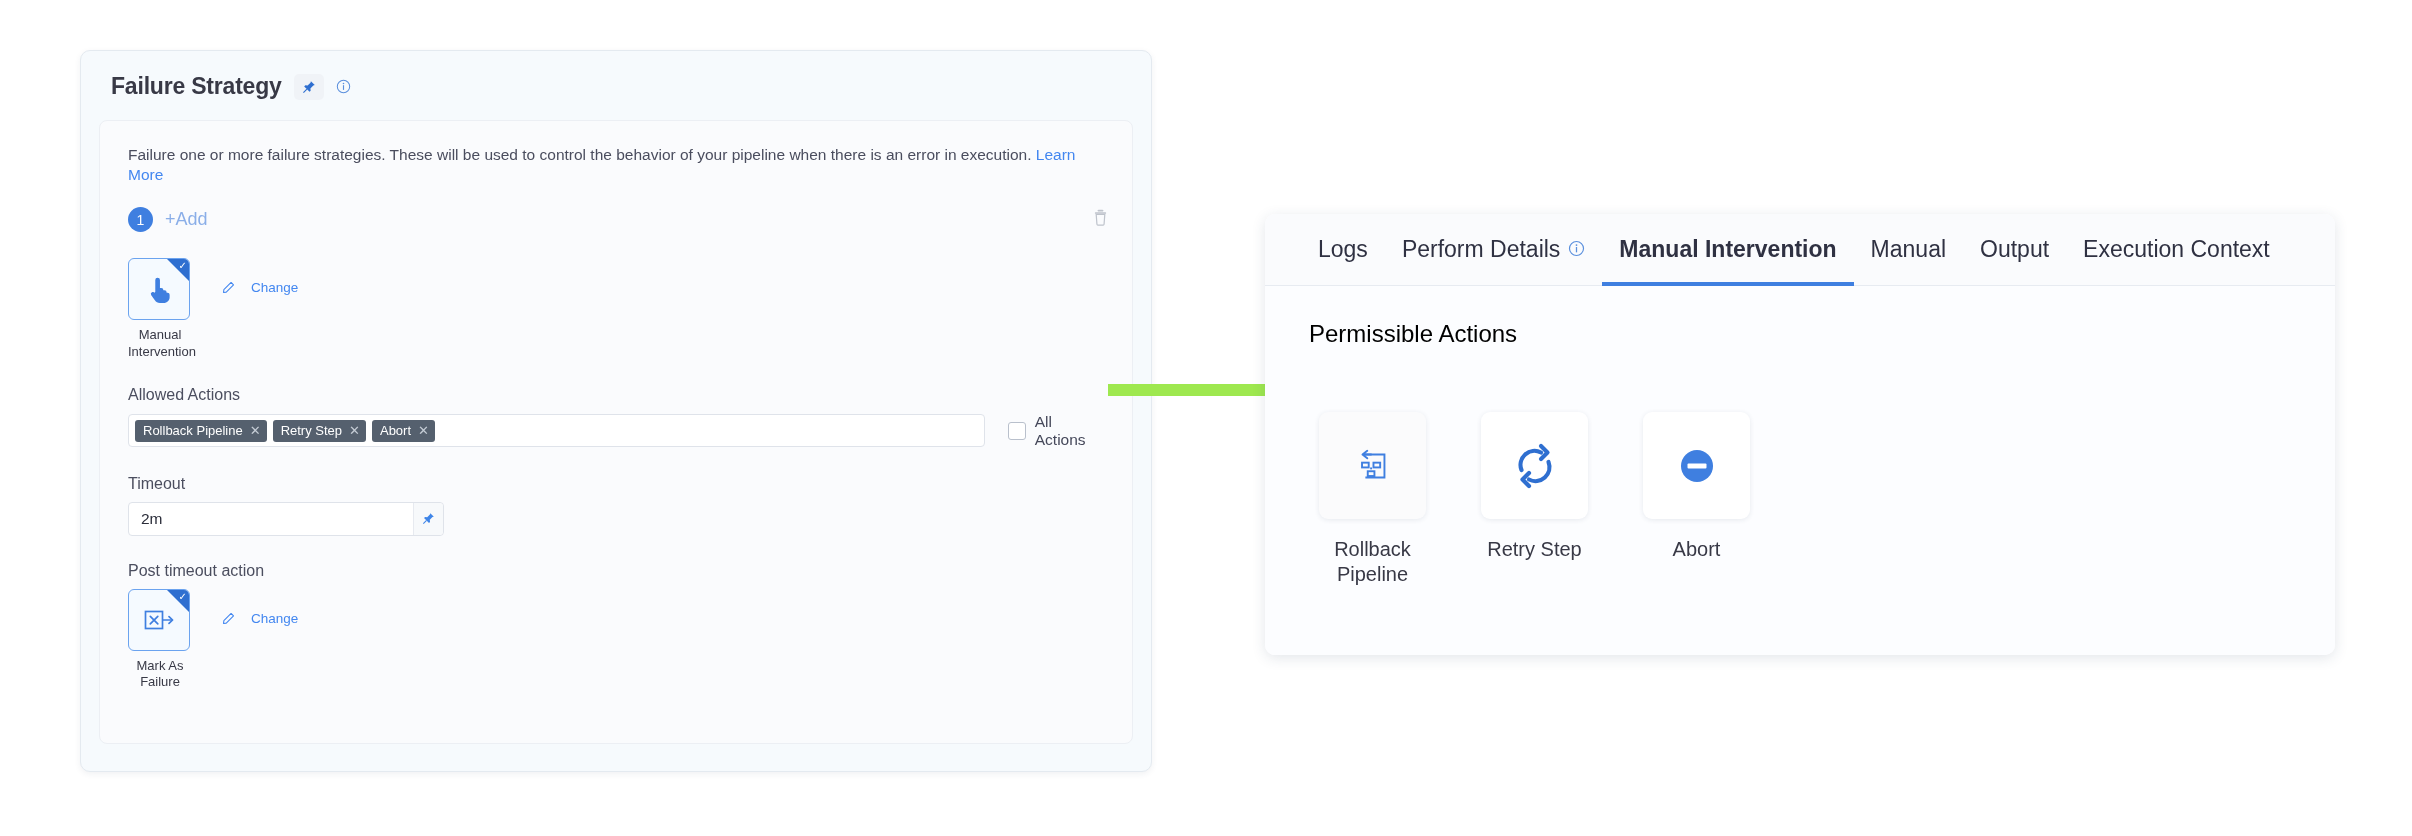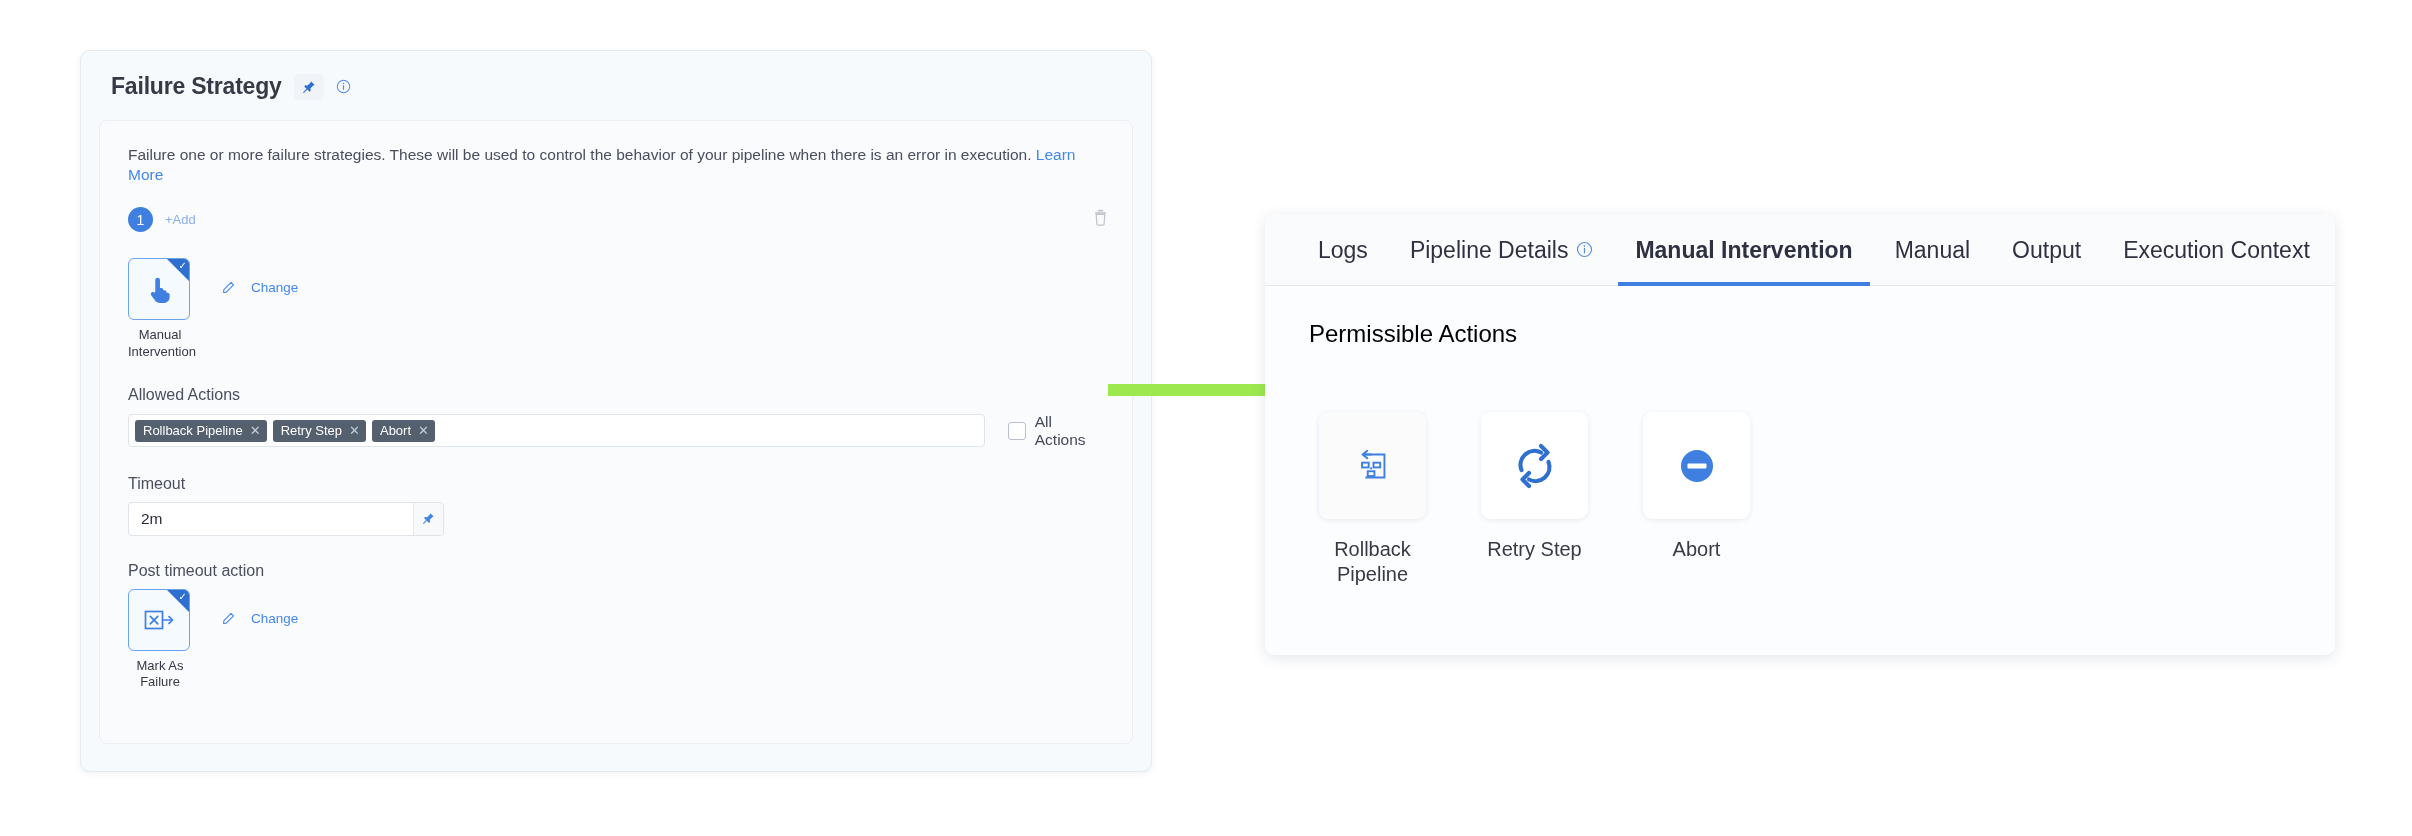--- a/index.html
+++ b/index.html
@@ -78,21 +78,21 @@
   .step-badge {
     width: 25px; height: 25px;
     border-radius: 50%;
     background: #3f7fe0;
     color: #fff;
     font-size: 14px;
     display: flex; align-items: center; justify-content: center;
     font-weight: normal;
   }
   .add-link {
-    font-size: 13px;
+    font-size: 18px;
     color: #8aaee8;
     cursor: pointer;
   }
   .trash-btn {
     position: absolute;
     right: -4px;
     top: 2px;
     cursor: pointer;
     opacity: 0.62;
   }
@@ -253,23 +253,23 @@
     background: #ffffff;
     border-radius: 10px;
     box-shadow: 0 3px 14px rgba(40,60,90,0.13);
     overflow: hidden;
   }
   .tabs {
     height: 72px;
     background: #fafbfd;
     border-bottom: 1px solid #e7ebf1;
     display: flex;
-    align-items: flex-start;
+    align-items: center;
     padding-left: 36px;
-    gap: 8px;
+    gap: 0;
   }
   .tab {
     font-size: 23px;
     color: #2f3142;
     padding: 0 17px;
     height: 72px;
     display: flex; align-items: center; gap: 8px;
     cursor: pointer;
     position: relative;
   }
@@ -448,21 +448,21 @@
   <path d="M172 4 L214 20 L172 36 Z" fill="#9ee84f"></path>
 </svg>
 
 <div class="right-panel">
 
   <div class="tabs">
     <div class="tab">
       <span>Logs</span>
     </div>
     <div class="tab">
-      <span>Pipeline Details</span>
+      <span>Perform Details</span>
       <span>
         <svg width="17" height="17" viewBox="0 0 16 16">
           <circle cx="8" cy="8" r="6.6" fill="none" stroke="#5a8fdd" stroke-width="1.1"></circle>
           <circle cx="8" cy="4.8" r="0.85" fill="#5a8fdd"></circle>
           <rect x="7.4" y="6.6" width="1.2" height="5" fill="#5a8fdd"></rect>
         </svg>
       </span>
     </div>
     <div class="tab active">
       <span>Manual Intervention</span>

